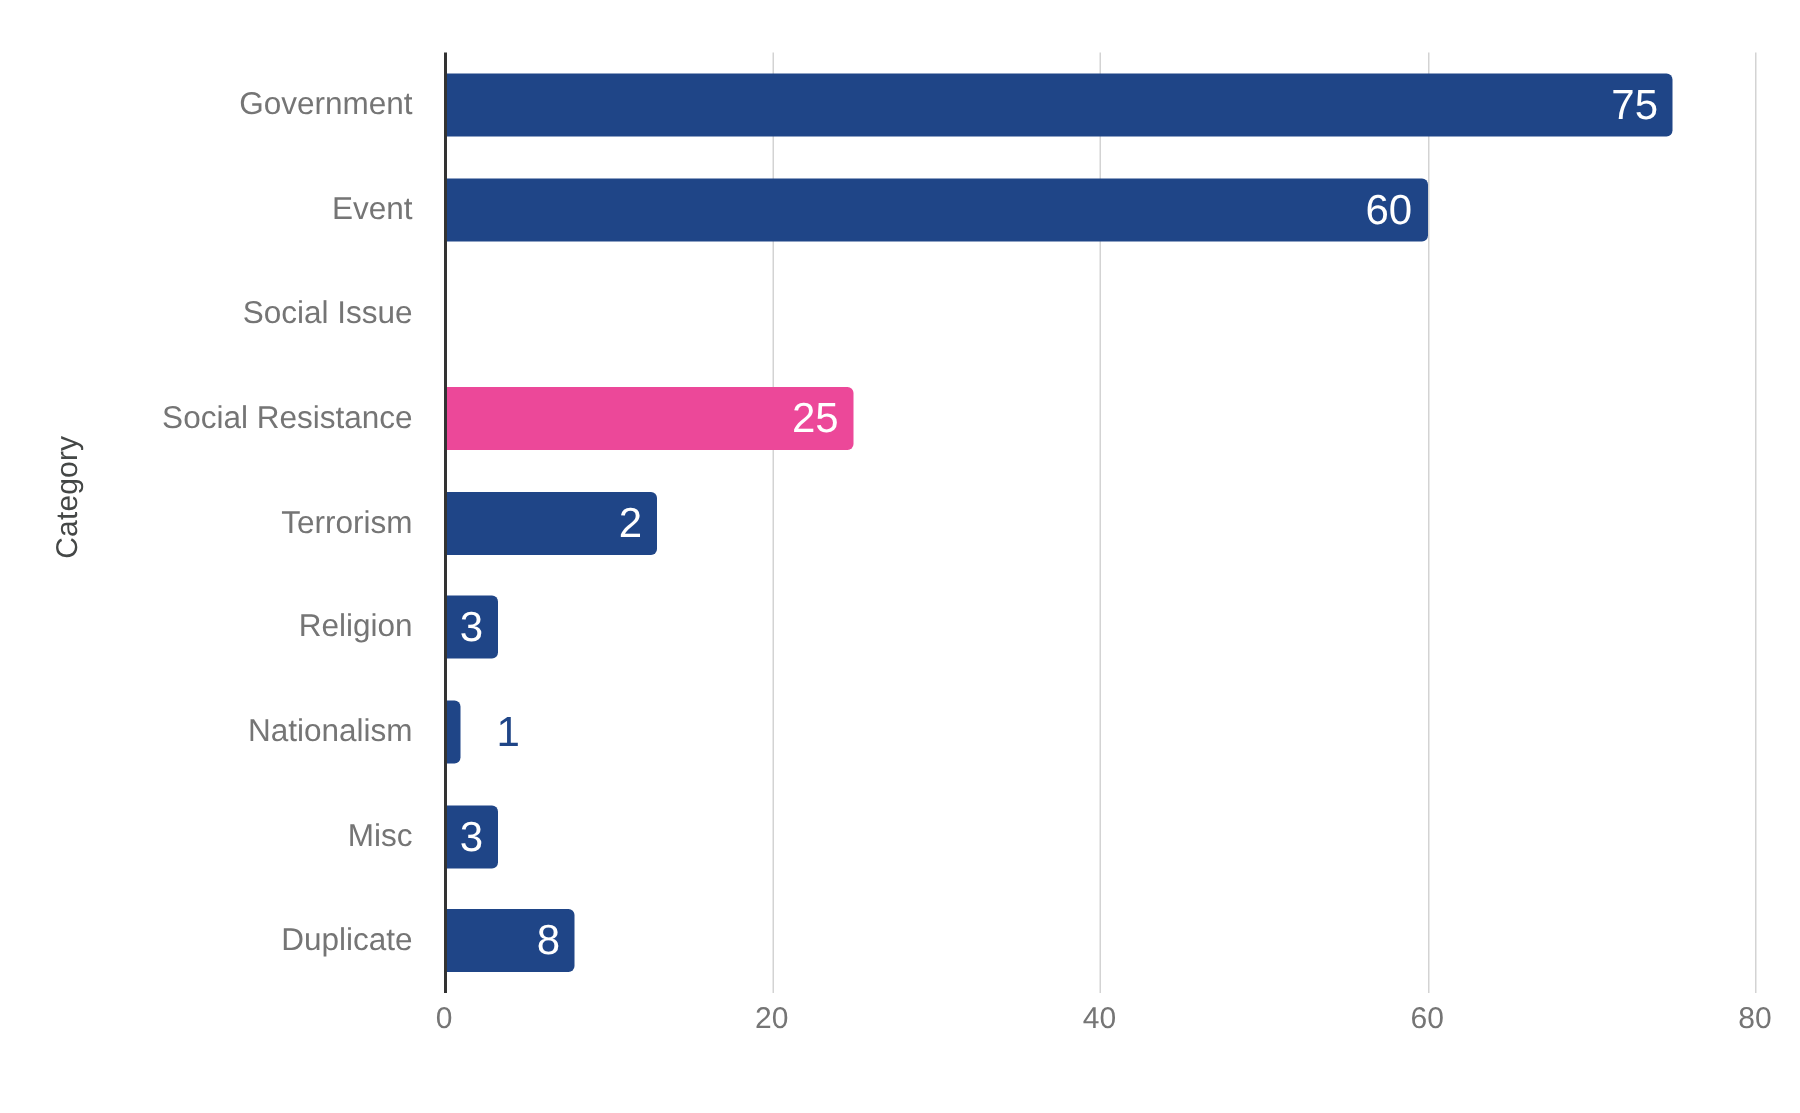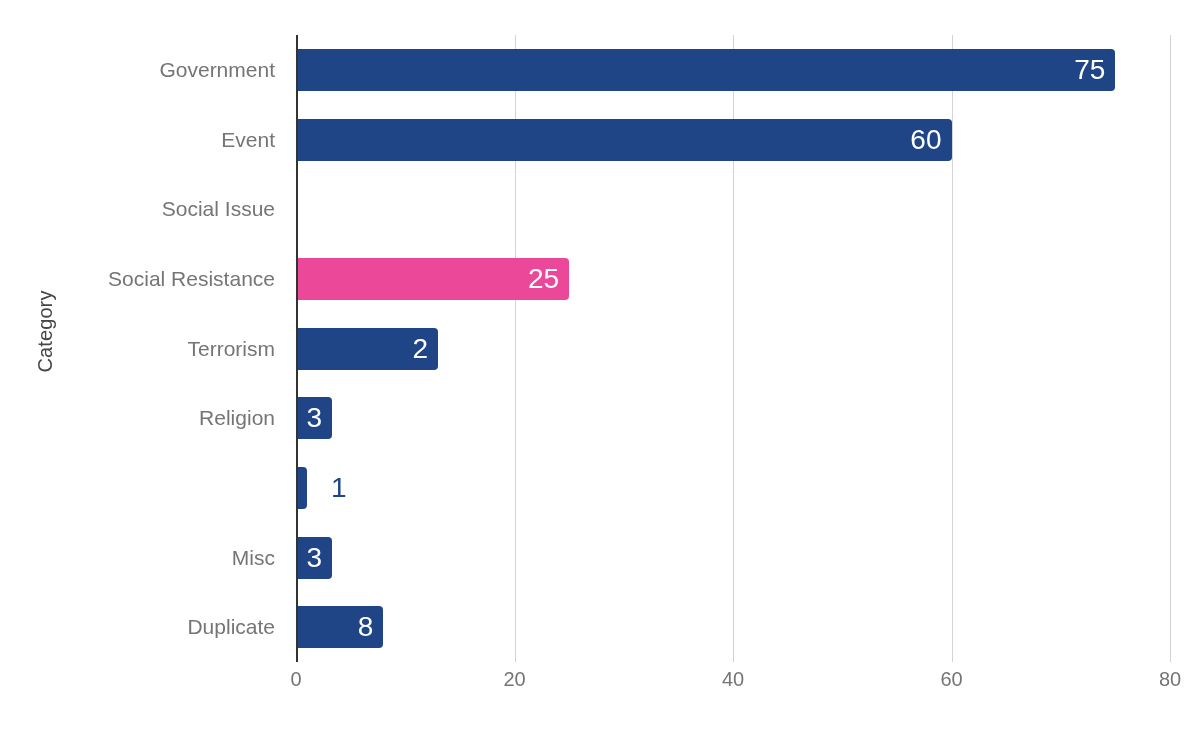--- a/index.html
+++ b/index.html
@@ -145,20 +145,21 @@
     <span>Category</span>
   </div>
 
   <div class="y-labels">
       <div class="y-label" style="top: 13.8333px;">Government</div>
       <div class="y-label" style="top: 83.5px;">Event</div>
       <div class="y-label" style="top: 222.833px;">Social Resistance</div>
       <div class="y-label" style="top: 153.167px;">Social Issue</div>
       <div class="y-label" style="top: 292.5px;">Terrorism</div>
       <div class="y-label" style="top: 362.167px;">Religion</div>
+      <div class="y-label" style="top: 431.833px;">Nationalism</div>
       <div class="y-label" style="top: 501.5px;">Misc</div>
       <div class="y-label" style="top: 571.167px;">Duplicate</div>
     </div>
 
   <div class="plot">
     <div class="grid">
         <div class="gridline axis" style="left: 0px;"></div>
         <div class="gridline" style="left: 218.5px;"></div>
         <div class="gridline" style="left: 437px;"></div>
         <div class="gridline" style="left: 655.5px;"></div>

